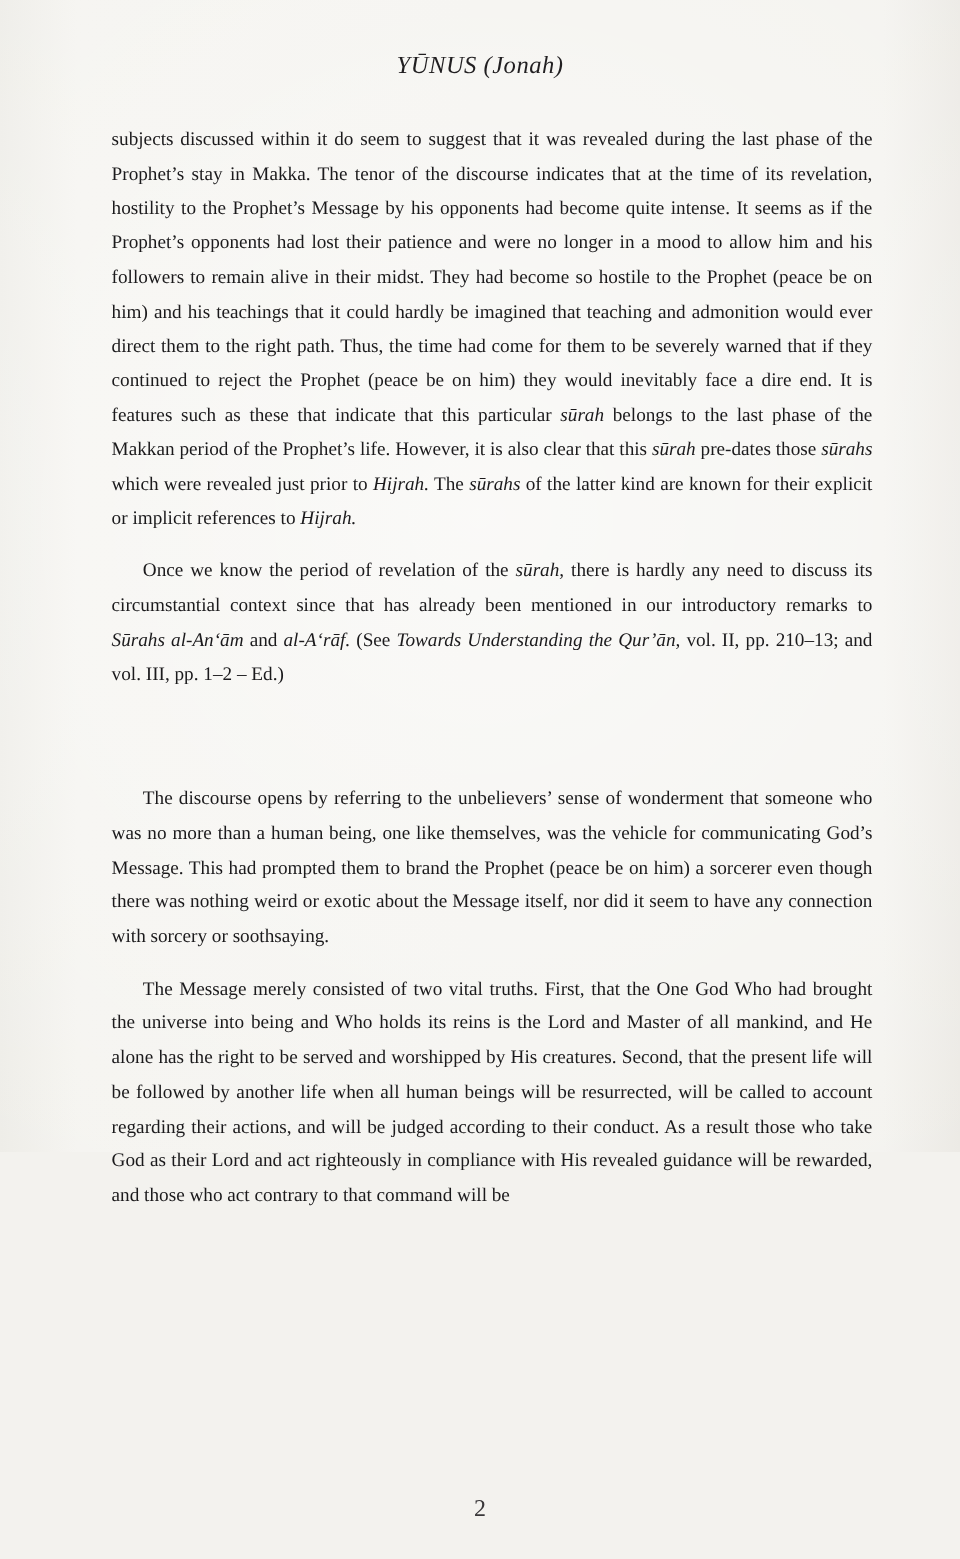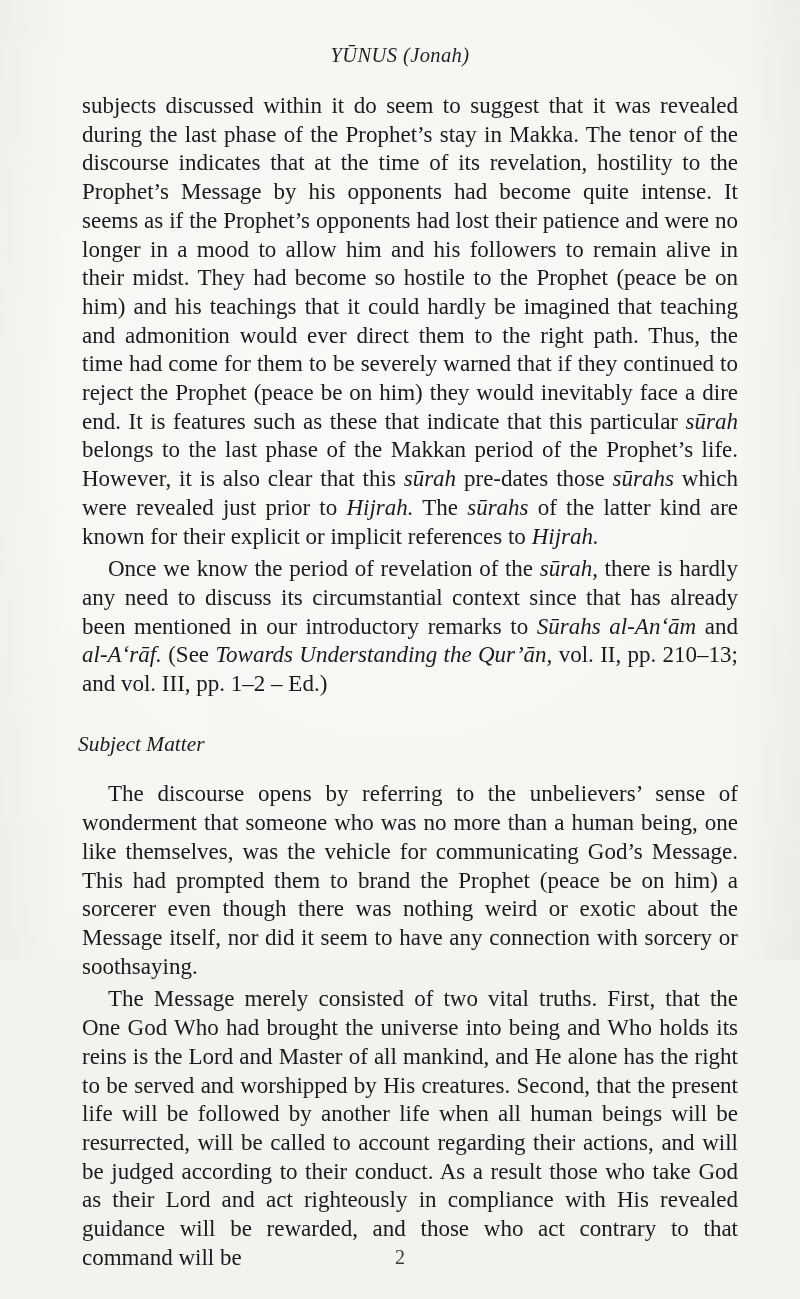--- a/index.html
+++ b/index.html
@@ -42,22 +42,22 @@
     letter-spacing: 0.4px;
     color: #211f21;
   }
   .textblock {
     position: absolute;
     top: 88px;
     left: 78px;
     width: 664px;
   }
   p.body {
-    margin: 4px;
-    font-size: 23px;
+    margin: 15px;
+    font-size: 16px;
     line-height: 28.7px;
     text-align: justify;
     text-justify: inter-word;
     -webkit-hyphens: none;
     hyphens: none;
     color: #1b1a1c;
   }
   p.indent {
     text-indent: 26px;
   }
@@ -91,21 +91,20 @@
   <div class="running-head">YŪNUS (Jonah)</div>
 
   <div class="textblock">
 
     <p class="body"><span>subjects discussed within it do seem to suggest that it was revealed during the last phase of the Prophet’s stay in Makka. The tenor of the discourse indicates that at the time of its revelation, hostility to the Prophet’s Message by his opponents had become quite intense. It seems as if the Prophet’s opponents had lost their patience and were no longer in a mood to allow him and his followers to remain alive in their midst. They had become so hostile to the Prophet (peace be on him) and his teachings that it could hardly be imagined that teaching and admonition would ever direct them to the right path. Thus, the time had come for them to be severely warned that if they continued to reject the Prophet (peace be on him) they would inevitably face a dire end. It is features such as these that indicate that this particular </span><span class="it">sūrah</span><span> belongs to the last phase of the Makkan period of the Prophet’s life. However, it is also clear that this </span><span class="it">sūrah</span><span> pre-dates those </span><span class="it">sūrahs</span><span> which were revealed just prior to </span><span class="it">Hijrah.</span><span> The </span><span class="it">sūrahs</span><span> of the latter kind are known for their explicit or implicit references to </span><span class="it">Hijrah.</span></p>
 
     <p class="body indent"><span>Once we know the period of revelation of the </span><span class="it">sūrah,</span><span> there is hardly any need to discuss its circumstantial context since that has already been mentioned in our introductory remarks to </span><span class="it">Sūrahs al-An‘ām</span><span> and </span><span class="it">al-A‘rāf.</span><span> (See </span><span class="it">Towards Understanding the Qur’ān,</span><span> vol. II, pp. 210–13; and vol. III, pp. 1–2 – Ed.)</span></p>
 
     <div class="gap-before-subhead"></div>
 
-    <h2 class="subhead">Subject Matter</h2>
 
     <div class="gap-after-subhead"></div>
 
 
     <p class="body indent">The discourse opens by referring to the unbelievers’ sense of wonderment that someone who was no more than a human being, one like themselves, was the vehicle for communicating God’s Message. This had prompted them to brand the Prophet (peace be on him) a sorcerer even though there was nothing weird or exotic about the Message itself, nor did it seem to have any connection with sorcery or soothsaying.</p>
 
     <p class="body indent">The Message merely consisted of two vital truths. First, that the One God Who had brought the universe into being and Who holds its reins is the Lord and Master of all mankind, and He alone has the right to be served and worshipped by His creatures. Second, that the present life will be followed by another life when all human beings will be resurrected, will be called to account regarding their actions, and will be judged according to their conduct. As a result those who take God as their Lord and act righteously in compliance with His revealed guidance will be rewarded, and those who act contrary to that command will be</p>
 
   </div>
 

